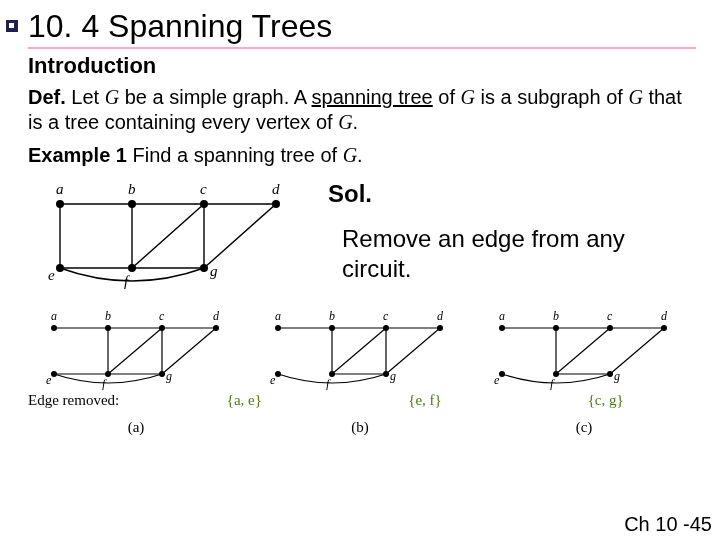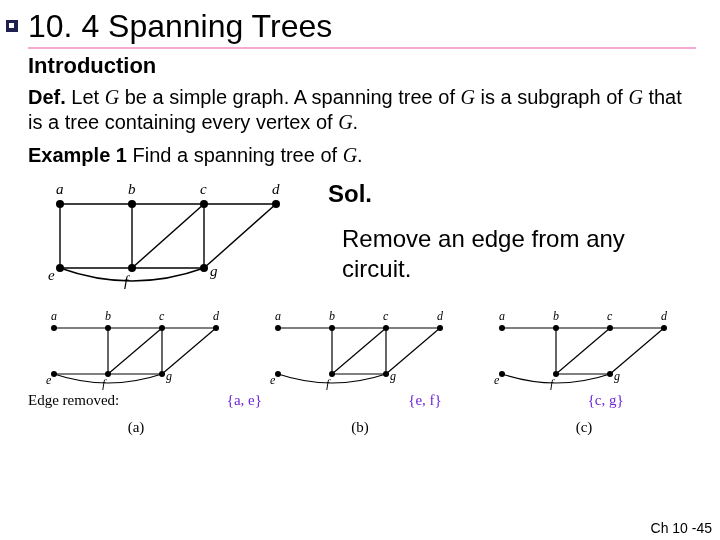--- a/index.html
+++ b/index.html
@@ -40,21 +40,21 @@
     font-size: 22px;
     font-weight: bold;
     margin: 2px 0 6px 4px;
   }
   p.body {
     font-size: 20px;
     line-height: 1.25;
     margin: 4px 4px 8px 4px;
   }
   .serif-i { font-family: "Times New Roman", Times, serif; font-style: italic; }
-  .term { }
+  .term { text-decoration: underline; }
   .row-top {
     display: flex;
     align-items: flex-start;
     gap: 14px;
     margin-top: 4px;
   }
   .graph-main { flex: 0 0 auto; }
   .sol-block { flex: 1 1 auto; padding-top: 4px; }
   .sol-label { font-size: 24px; font-weight: bold; margin-bottom: 16px; }
   .sol-text { font-size: 24px; line-height: 1.25; padding-left: 14px; }
@@ -67,33 +67,33 @@
   .triple > div { text-align: center; flex: 1; }
   .edge-removed-row {
     display: flex;
     font-family: "Times New Roman", Times, serif;
     font-size: 15px;
     margin-top: 2px;
     align-items: center;
   }
   .edge-removed-label { flex: 0 0 130px; padding-left: 4px; }
   .edge-removed-vals { flex: 1; display: flex; }
-  .edge-removed-vals span { flex: 1; text-align: center; color: #6d28d9; }
+  .edge-removed-vals span { flex: 1; text-align: center; color: #4d7c0f; }
   .sub-label-row {
     display: flex;
     font-family: "Times New Roman", Times, serif;
     font-size: 15px;
     margin-top: 10px;
   }
   .sub-label-row span { flex: 1; text-align: center; }
   .footer {
     position: absolute;
     right: 8px;
     bottom: 4px;
-    font-size: 14px;
+    font-size: 20px;
   }
   svg { display: block; }
   .lbl { font-family: "Times New Roman", Times, serif; font-style: italic; font-size: 15px; }
   .lbl-sm { font-family: "Times New Roman", Times, serif; font-style: italic; font-size: 12px; }
 </style>
 </head>
 <body>
 
 <div class="bullet"></div>
 

